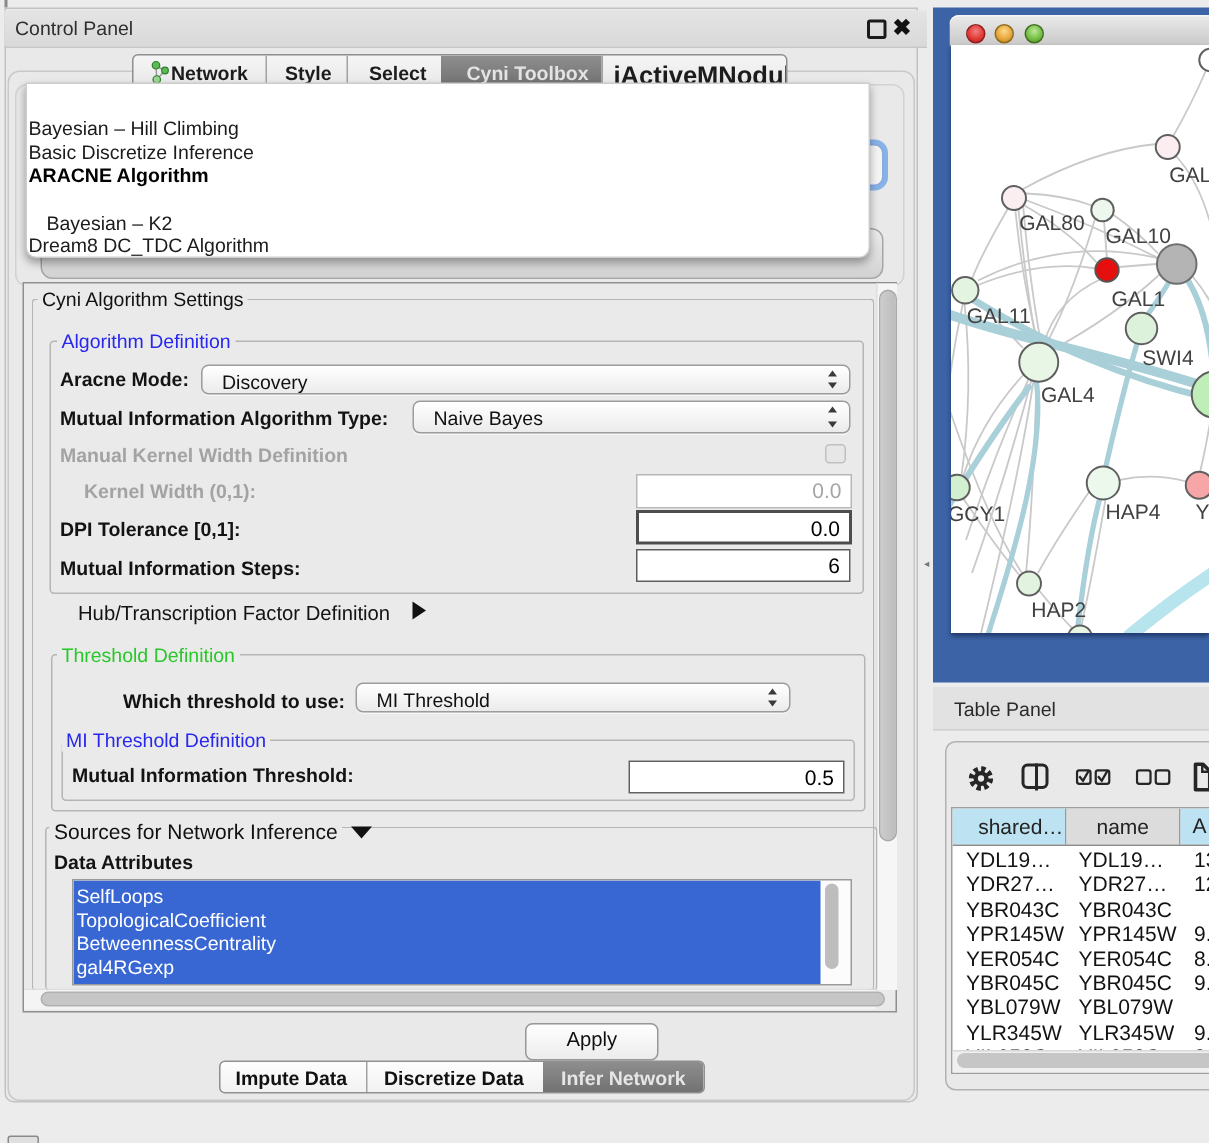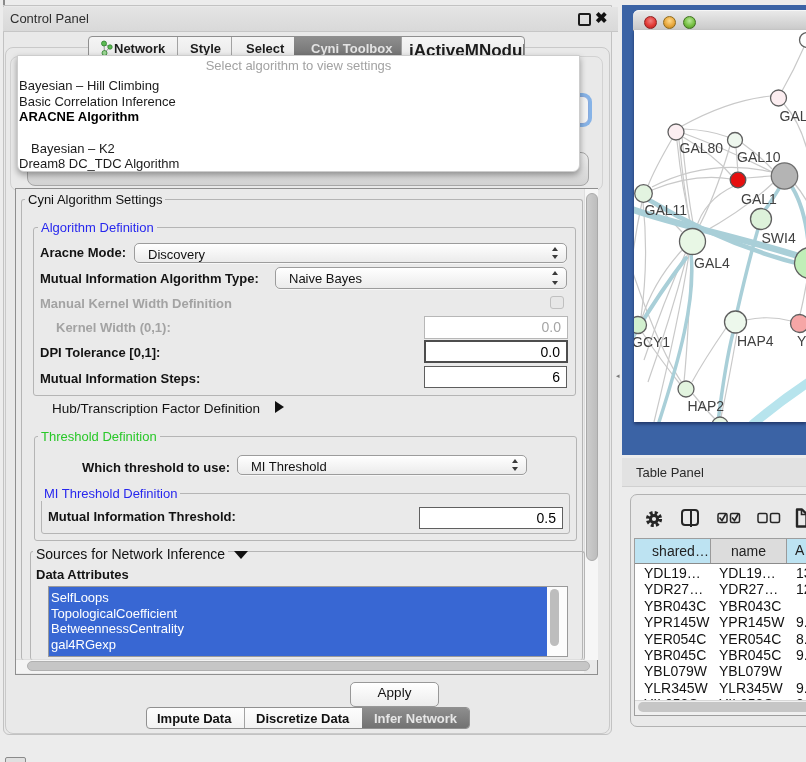--- a/index.html
+++ b/index.html
@@ -150,23 +150,22 @@
      border-radius:4px;background:linear-gradient(#fdfdfd,#f2f2f2);overflow:hidden;">
   <div class="abs" style="left:215px;top:0;width:107px;height:22px;background:linear-gradient(#8e8e8e,#6f6f6f);"></div>
   <div class="abs" style="left:97px;top:0;width:1px;height:22px;background:#a2a2a2;"></div>
   <div class="abs b" style="left:10px;top:3px;font-size:13px;color:#111;">Impute Data</div>
   <div class="abs b" style="left:109px;top:3px;font-size:13px;color:#111;">Discretize Data</div>
   <div class="abs b" style="left:227px;top:3px;font-size:13px;color:#e6e6e6;">Infer Network</div>
 </div>
 
 <div class="abs" style="left:17px;top:55px;width:561px;height:115px;background:#fff;
      border:1px solid #cdcdcd;border-radius:0 0 7px 7px;box-shadow:0 3px 6px rgba(0,0,0,.35);">
-  <div class="abs" style="left:0;top:2px;width:561px;text-align:center;font-size:13px;color:#a2a2a2;">Select algorithm to view settings</div>
   <div class="abs" style="left:1px;top:22px;font-size:13px;color:#1b1b1b;text-align:right;">Bayesian – Hill Climbing</div>
-  <div class="abs" style="left:1px;top:38px;font-size:13px;color:#1b1b1b;">Basic Correlation Inference</div>
+  <div class="abs" style="left:1px;top:38px;font-size:13px;color:#1b1b1b;">Basic Discretize Inference</div>
   <div class="abs b" style="left:1px;top:53px;font-size:13px;color:#000;">ARACNE Algorithm</div>
   <div class="abs" style="left:1px;top:85px;font-size:13px;color:#1b1b1b;padding-left:12px;">Bayesian – K2</div>
   <div class="abs" style="left:1px;top:100px;font-size:13px;color:#1b1b1b;">Dream8 DC_TDC Algorithm</div>
 </div>
 
 <div class="abs" style="left:616px;top:372px;width:5px;height:7px;color:#777;font-size:7px;">◂</div>
 
 <div class="abs" style="left:622px;top:5px;width:184px;height:450px;background:#3b63a5;"></div>
 <div class="abs" style="left:633px;top:10px;width:173px;height:20px;border-radius:6px 0 0 0;
      background:linear-gradient(#ebebeb,#c9c9c9);border-bottom:1px solid #8e8e8e;box-shadow:inset 0 1px 0 #f6f6f6;"></div>

